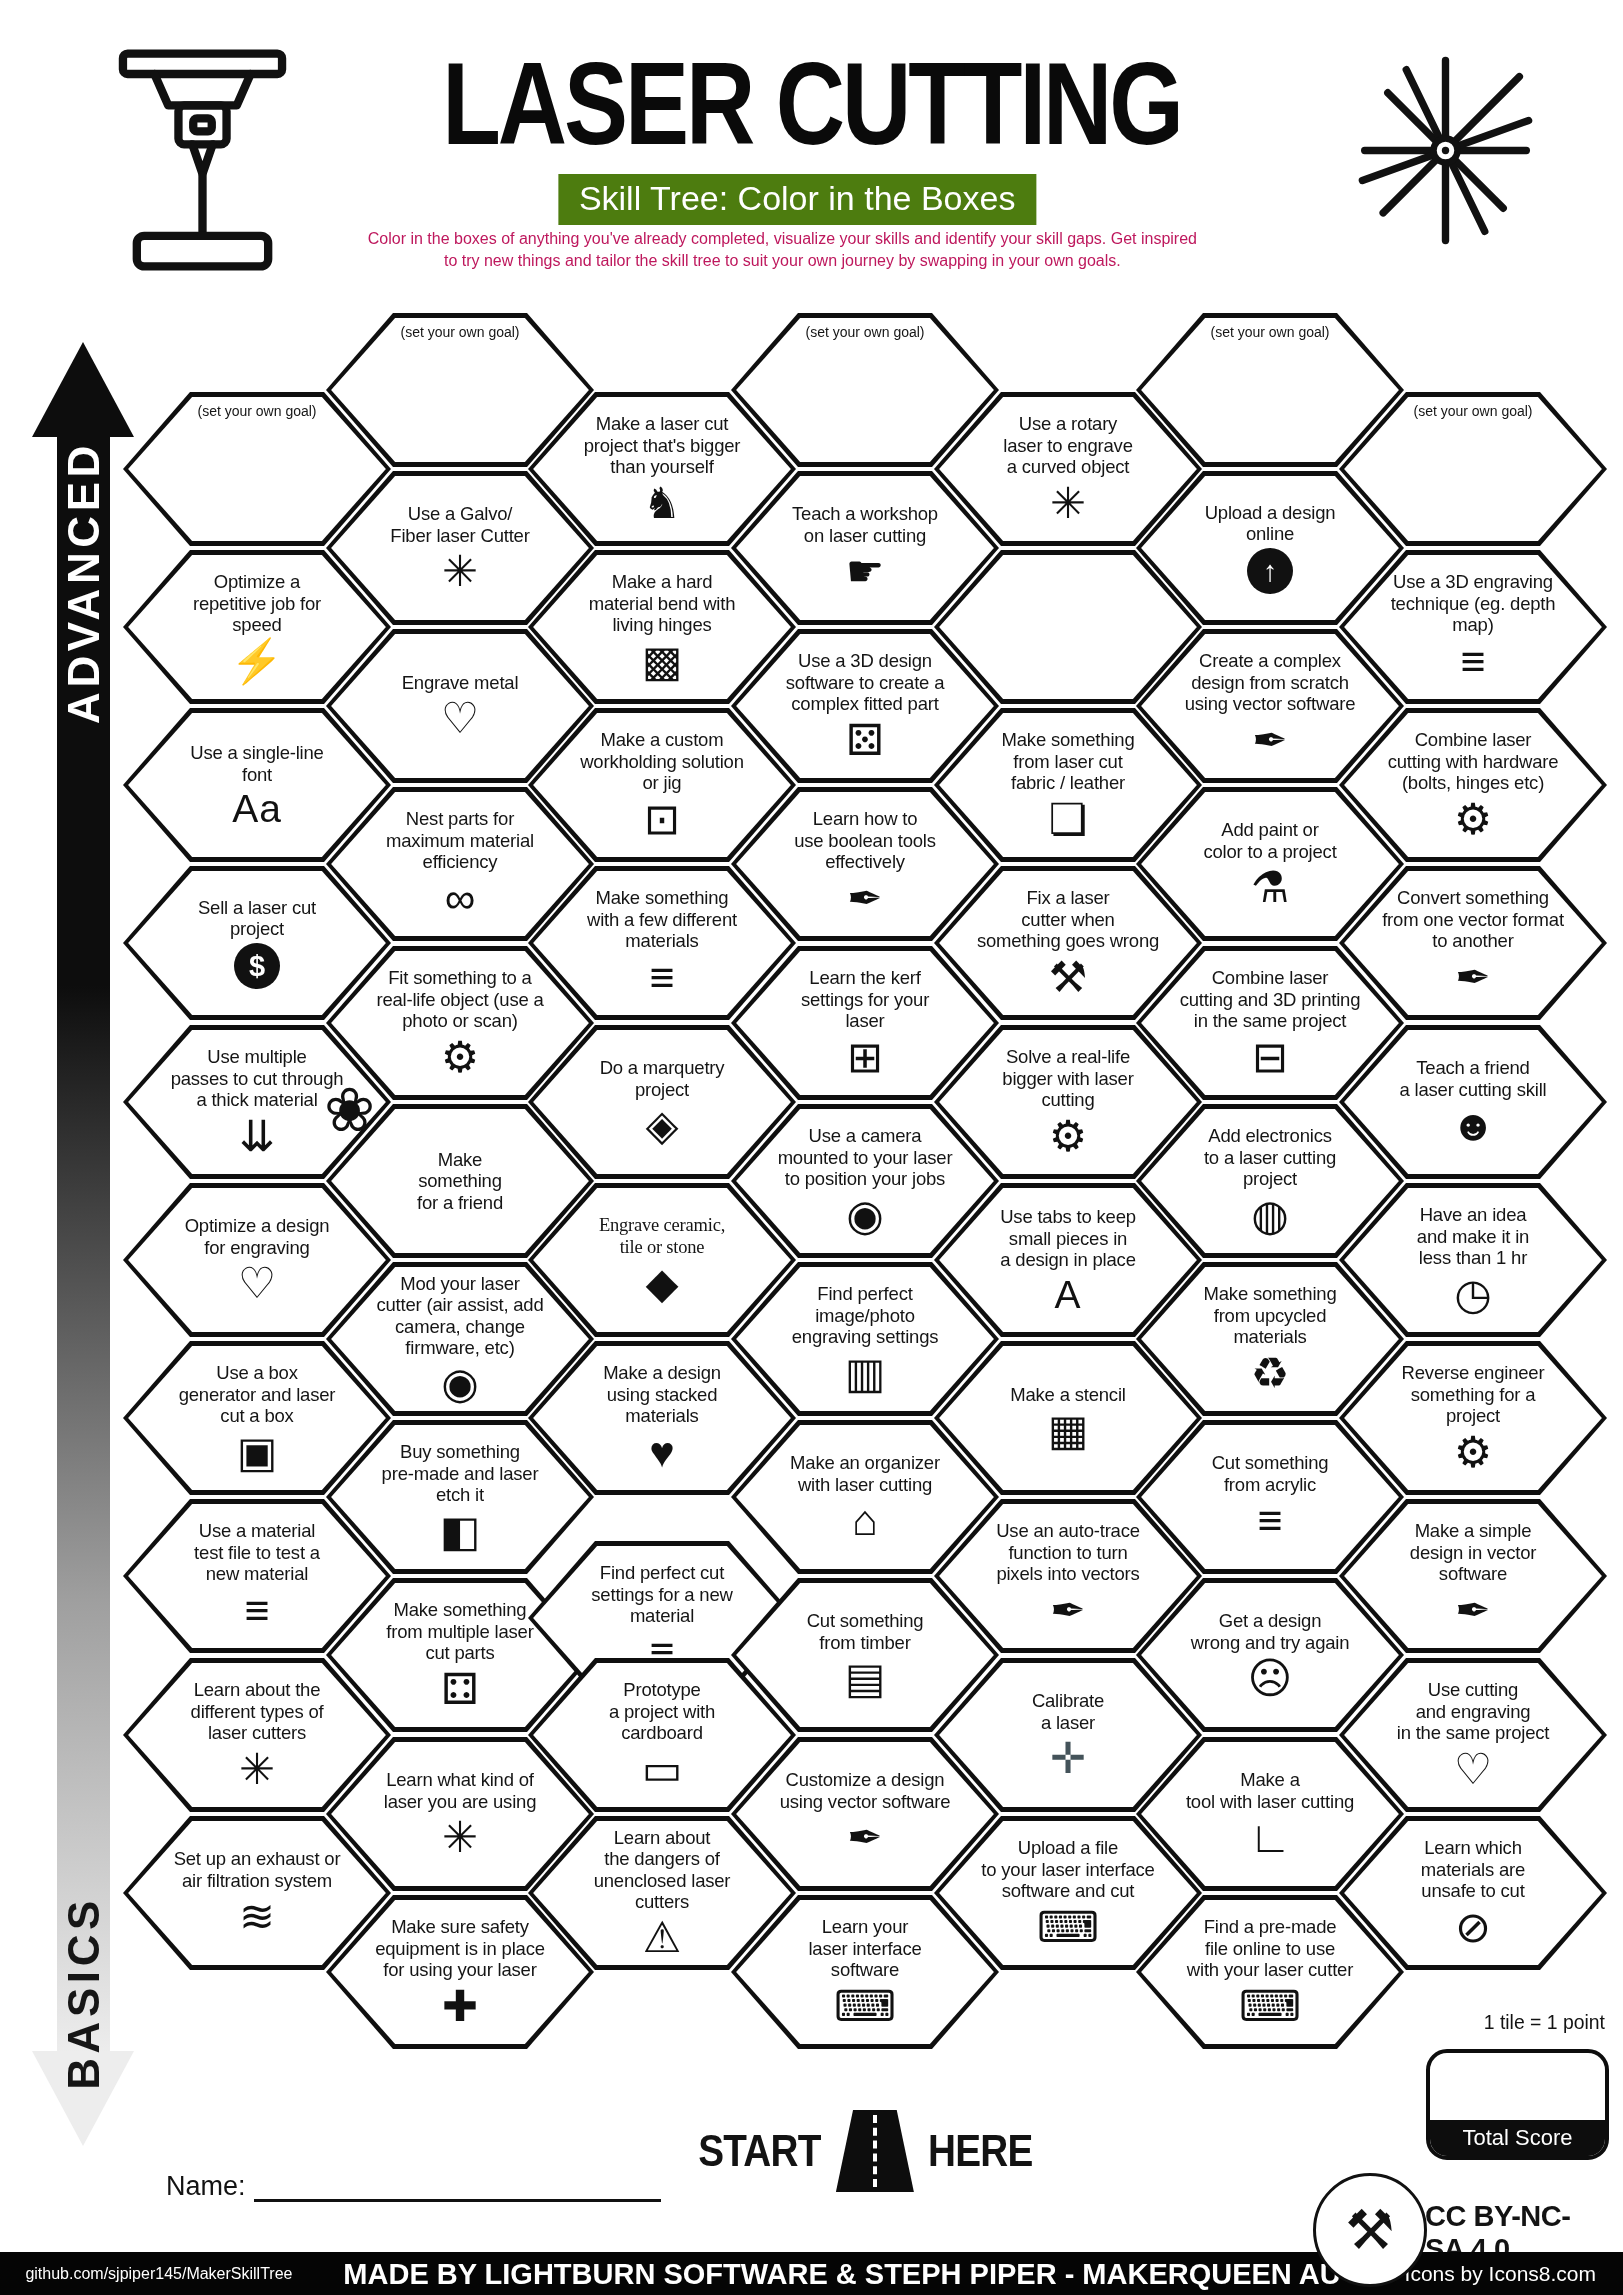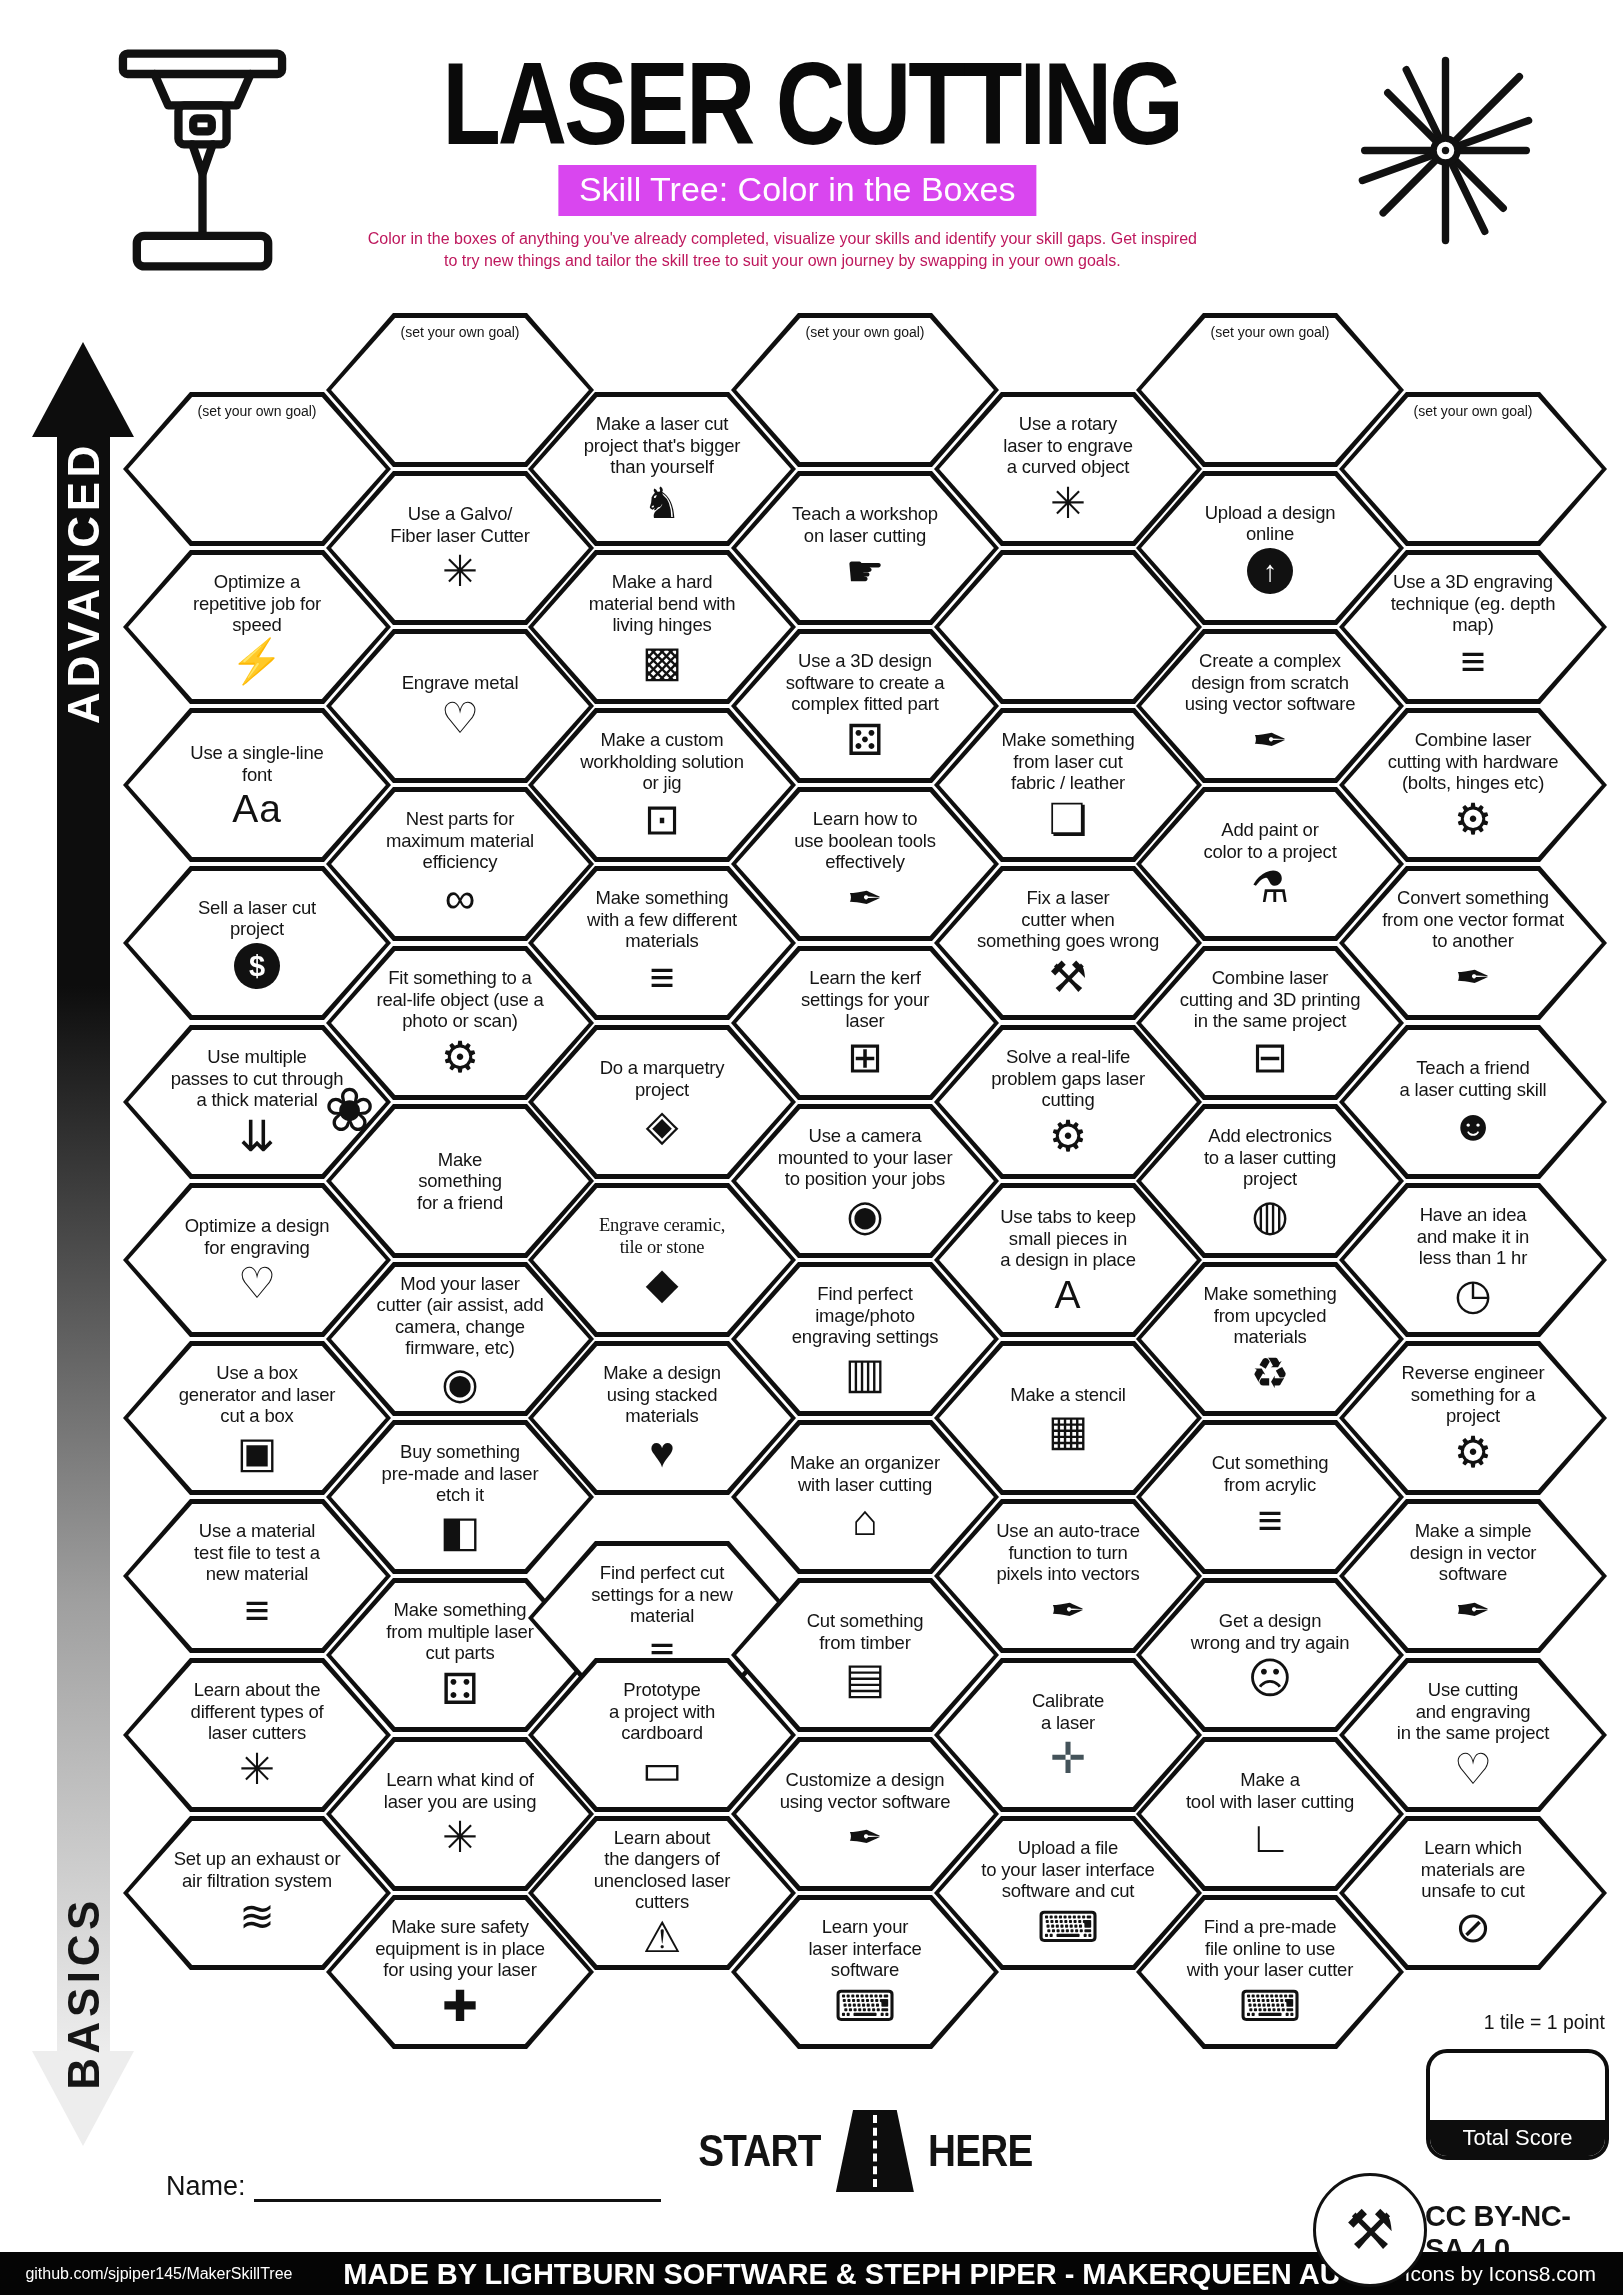--- a/index.html
+++ b/index.html
@@ -1,20 +1,20 @@
 <!DOCTYPE html>
 <html style="font-size:7.4px"><head>
 <meta charset="utf-8">
 <style>
   html,body{margin:0;padding:0;background:#ffffff;}
   body{width:1623px;height:2295px;position:relative;font-family:"Liberation Sans",sans-serif;color:#131313;overflow:hidden;}
 
   
   .title{position:absolute;left:0;top:36px;width:100%;text-align:center;font-size:117px;font-weight:bold;letter-spacing:-3.7px;transform:scaleX(.82);transform-origin:center;white-space:nowrap;color:#0a0a0a;}
-  .subtitle{position:absolute;left:50%;top:165px;transform:translateX(-53%);background:#d946ef;color:#fff;font-size:34px;padding:4.6px 21px 7.4px;letter-spacing:0;}
+  .subtitle{position:absolute;left:50%;top:174px;transform:translateX(-53%);background:#4d7c0f;color:#fff;font-size:34px;padding:4.6px 21px 7.4px;letter-spacing:0;}
   .desc{position:absolute;left:50%;top:228px;transform:translateX(-53%);width:971px;text-align:center;font-size:16px;line-height:1.38;color:#be185d;}
   .logo-left{position:absolute;left:110px;top:37px;}
   .logo-right{position:absolute;left:1337px;top:42px;}
 
   
   .axis{position:absolute;left:32px;top:342px;width:103px;height:1804px;}
   .axis .head-up{position:absolute;left:0;top:0;width:0;height:0;border-left:51px solid transparent;border-right:51px solid transparent;border-bottom:95px solid #0d0d0d;}
   .axis .shaft{position:absolute;left:25px;top:93px;width:53px;height:1619px;background:linear-gradient(#0d0d0d 0%,#0d0d0d 34%,#9f9f9f 72%,#ededed 100%);}
   .axis .head-down{position:absolute;left:0;top:1709px;width:0;height:0;border-left:51px solid transparent;border-right:51px solid transparent;border-top:95px solid #ededed;}
   .axis .vtxt{position:absolute;left:50%;transform:translateX(-50%) rotate(180deg);writing-mode:vertical-rl;font-weight:bold;font-size:44px;letter-spacing:4.6px;}
@@ -541,21 +541,21 @@
 cutter when
 something goes wrong</div>
         <div class="hicon">⚒</div>
       </div>
     </div>
     <div class="hex" style="left: 934px; top: 1025px;">
       <div class="hx-o"></div>
       <div class="hx-i"></div>
       <div class="hx-c">
         <div class="hx-label">Solve a real-life
-problem gaps laser
+bigger with laser
 cutting</div>
         <div class="hicon">⚙</div>
       </div>
     </div>
     <div class="hex" style="left: 934px; top: 1183px;">
       <div class="hx-o"></div>
       <div class="hx-i"></div>
       <div class="hx-c">
         <div class="hx-label">Use tabs to keep
 small pieces in

